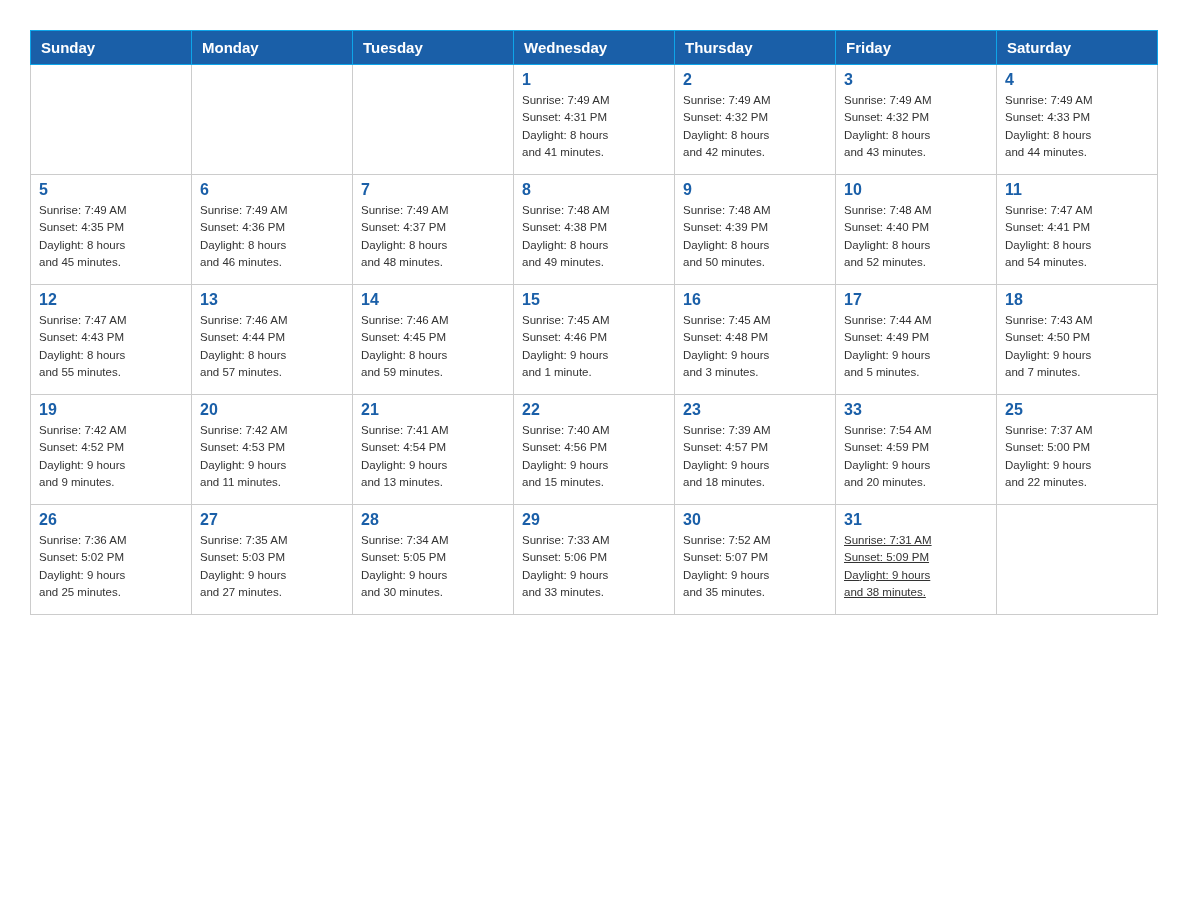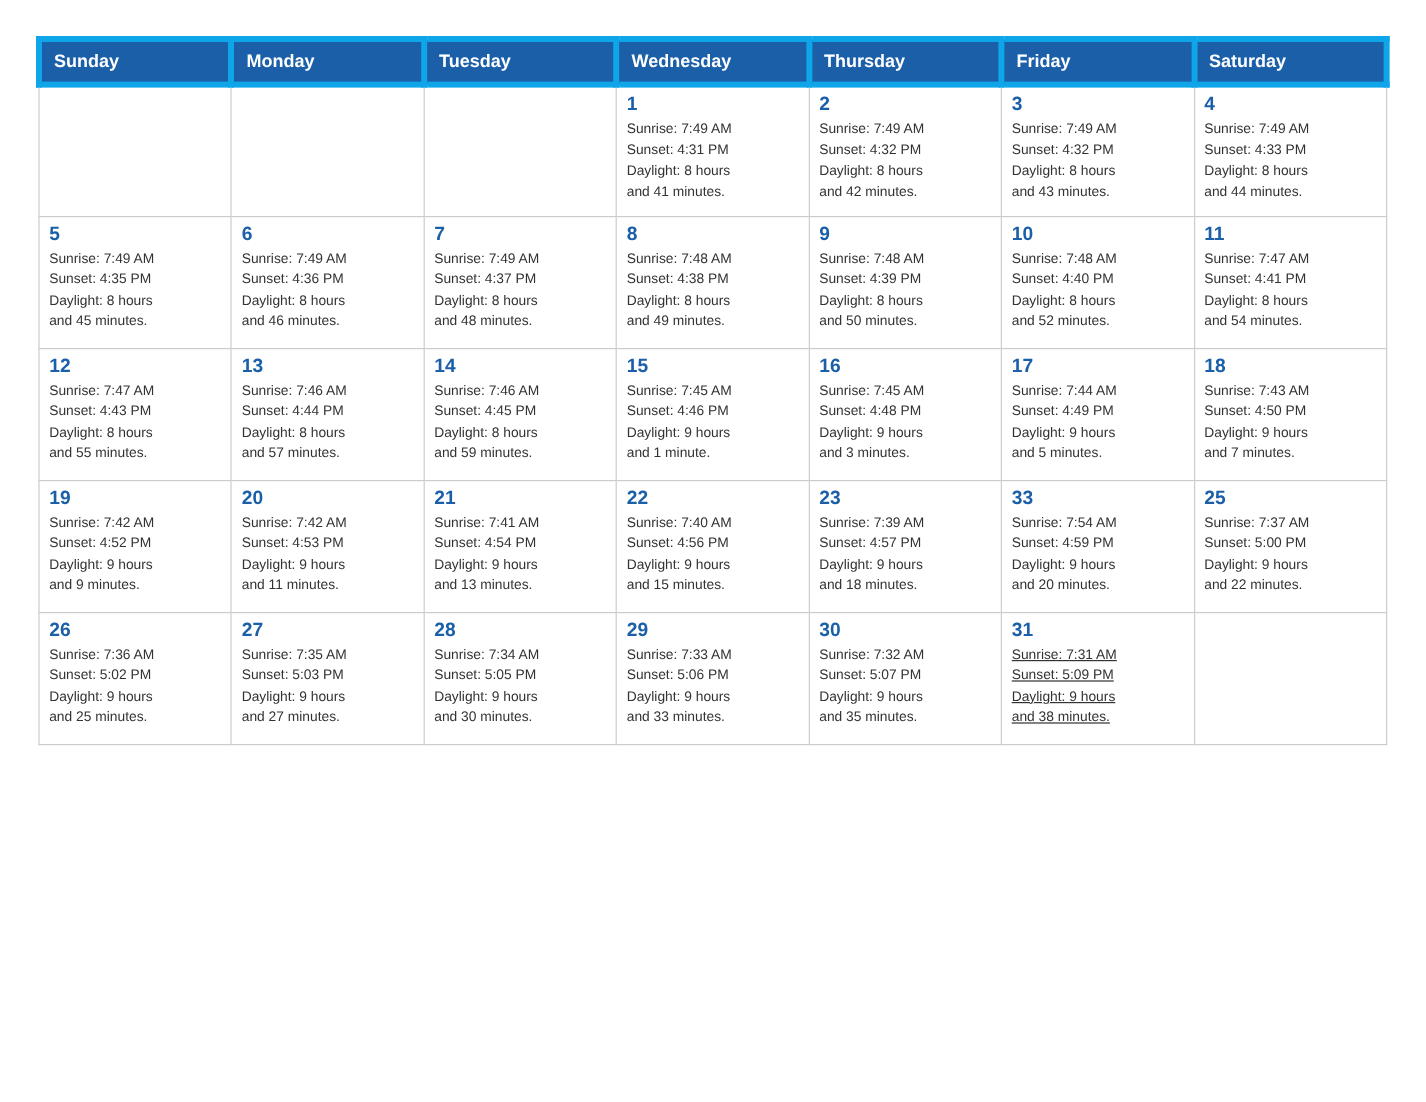--- a/index.html
+++ b/index.html
@@ -35,21 +35,21 @@
       border-collapse: collapse;
       margin-top: 8px;
     }
     .calendar-table th {
       background-color: #1a5fa8;
       color: #fff;
       font-size: 15px;
       font-weight: bold;
       padding: 8px 10px;
       text-align: left;
-      border: 5px solid #0ea5e9;
+      border: 1px solid #0ea5e9;
     }
     .calendar-table td {
       vertical-align: top;
       border: 1px solid #ccc;
       padding: 6px 8px;
       width: calc(100% / 7);
       min-height: 110px;
       height: 110px;
     }
     .day-number {
@@ -306,21 +306,21 @@
         </td>
         <td>
           <span class="day-number">29</span>
           <div class="day-info" style="white-space: pre-line;">Sunrise: 7:33 AM
 Sunset: 5:06 PM
 Daylight: 9 hours
 and 33 minutes.</div>
         </td>
         <td>
           <span class="day-number">30</span>
-          <div class="day-info" style="white-space: pre-line;">Sunrise: 7:32 AM
+          <div class="day-info" style="white-space: pre-line;">Sunrise: 7:52 AM
 Sunset: 5:07 PM
 Daylight: 9 hours
 and 35 minutes.</div>
         </td>
         <td>
           <span class="day-number">31</span>
           <div class="day-info" style="white-space: pre-line; text-decoration: underline;">Sunrise: 7:31 AM
 Sunset: 5:09 PM
 Daylight: 9 hours
 and 38 minutes.</div>

